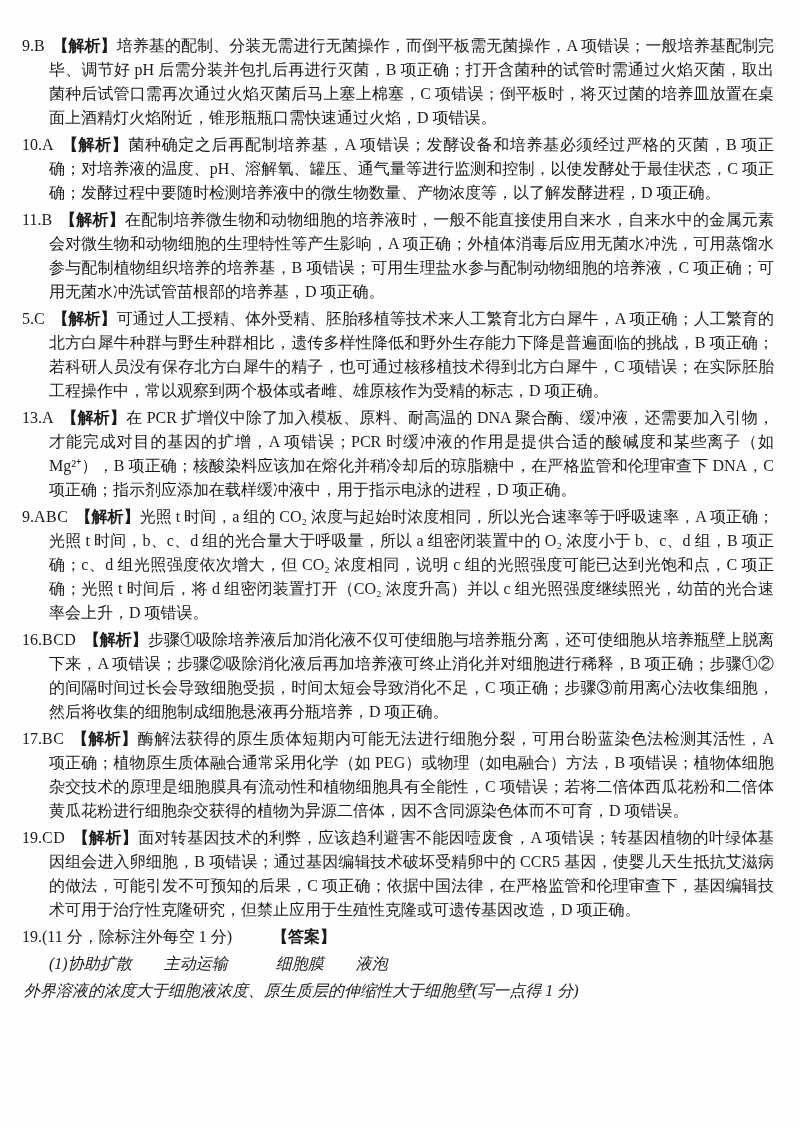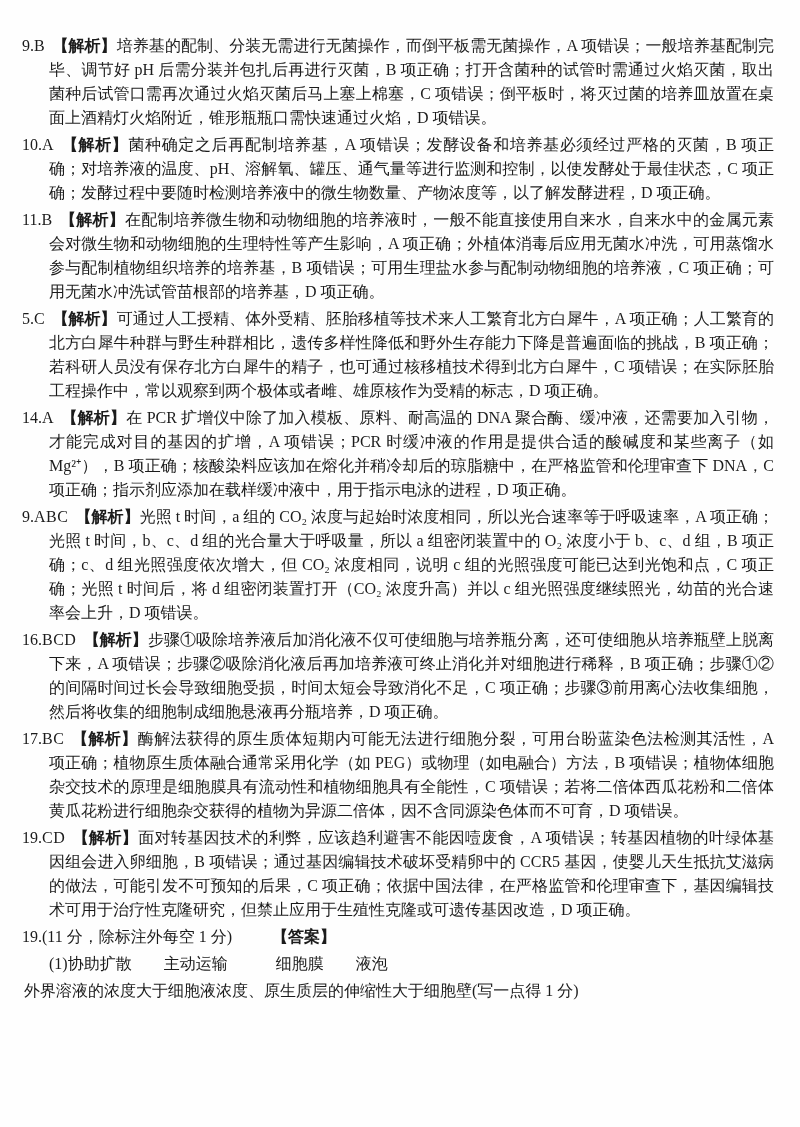--- a/index.html
+++ b/index.html
@@ -33,39 +33,40 @@
     margin-left: 0.45em;
   }
   b.tagplain {
     font-weight: bold;
     padding-left: 40px;
   }
   p.sub {
     margin: 0 0 3px 0;
     padding-left: 27px;
     text-align: justify;
+    font-style: italic;
   }
   p.sub.flush {
     padding-left: 2px;
   }
 </style>
 </head>
 <body>
 
 <div class="page">
 
   <p class="item"><span class="num">9.</span><span class="ans">B</span><b class="tag">【解析】</b><span class="txt">培养基的配制、分装无需进行无菌操作，而倒平板需无菌操作，A 项错误；一般培养基配制完毕、调节好 pH 后需分装并包扎后再进行灭菌，B 项正确；打开含菌种的试管时需通过火焰灭菌，取出菌种后试管口需再次通过火焰灭菌后马上塞上棉塞，C 项错误；倒平板时，将灭过菌的培养皿放置在桌面上酒精灯火焰附近，锥形瓶瓶口需快速通过火焰，D 项错误。</span></p>
 
   <p class="item"><span class="num">10.</span><span class="ans">A</span><b class="tag">【解析】</b><span class="txt">菌种确定之后再配制培养基，A 项错误；发酵设备和培养基必须经过严格的灭菌，B 项正确；对培养液的温度、pH、溶解氧、罐压、通气量等进行监测和控制，以使发酵处于最佳状态，C 项正确；发酵过程中要随时检测培养液中的微生物数量、产物浓度等，以了解发酵进程，D 项正确。</span></p>
 
   <p class="item"><span class="num">11.</span><span class="ans">B</span><b class="tag">【解析】</b><span class="txt">在配制培养微生物和动物细胞的培养液时，一般不能直接使用自来水，自来水中的金属元素会对微生物和动物细胞的生理特性等产生影响，A 项正确；外植体消毒后应用无菌水冲洗，可用蒸馏水参与配制植物组织培养的培养基，B 项错误；可用生理盐水参与配制动物细胞的培养液，C 项正确；可用无菌水冲洗试管苗根部的培养基，D 项正确。</span></p>
 
   <p class="item"><span class="num">5.</span><span class="ans">C</span><b class="tag">【解析】</b><span class="txt">可通过人工授精、体外受精、胚胎移植等技术来人工繁育北方白犀牛，A 项正确；人工繁育的北方白犀牛种群与野生种群相比，遗传多样性降低和野外生存能力下降是普遍面临的挑战，B 项正确；若科研人员没有保存北方白犀牛的精子，也可通过核移植技术得到北方白犀牛，C 项错误；在实际胚胎工程操作中，常以观察到两个极体或者雌、雄原核作为受精的标志，D 项正确。</span></p>
 
-  <p class="item"><span class="num">14.</span><span class="ans">A</span><b class="tag">【解析】</b><span class="txt">在 PCR 扩增仪中除了加入模板、原料、耐高温的 DNA 聚合酶、缓冲液，还需要加入引物，才能完成对目的基因的扩增，A 项错误；PCR 时缓冲液的作用是提供合适的酸碱度和某些离子（如 Mg²⁺），B 项正确；核酸染料应该加在熔化并稍冷却后的琼脂糖中，在严格监管和伦理审查下 DNA，C 项正确；指示剂应添加在载样缓冲液中，用于指示电泳的进程，D 项正确。</span></p>
+  <p class="item"><span class="num">13.</span><span class="ans">A</span><b class="tag">【解析】</b><span class="txt">在 PCR 扩增仪中除了加入模板、原料、耐高温的 DNA 聚合酶、缓冲液，还需要加入引物，才能完成对目的基因的扩增，A 项错误；PCR 时缓冲液的作用是提供合适的酸碱度和某些离子（如 Mg²⁺），B 项正确；核酸染料应该加在熔化并稍冷却后的琼脂糖中，在严格监管和伦理审查下 DNA，C 项正确；指示剂应添加在载样缓冲液中，用于指示电泳的进程，D 项正确。</span></p>
 
 
   <p class="item"><span class="num">9.</span><span class="ans">ABC</span><b class="tag">【解析】</b><span class="txt">光照 t 时间，a 组的 CO₂ 浓度与起始时浓度相同，所以光合速率等于呼吸速率，A 项正确；光照 t 时间，b、c、d 组的光合量大于呼吸量，所以 a 组密闭装置中的 O₂ 浓度小于 b、c、d 组，B 项正确；c、d 组光照强度依次增大，但 CO₂ 浓度相同，说明 c 组的光照强度可能已达到光饱和点，C 项正确；光照 t 时间后，将 d 组密闭装置打开（CO₂ 浓度升高）并以 c 组光照强度继续照光，幼苗的光合速率会上升，D 项错误。</span></p>
 
   <p class="item"><span class="num">16.</span><span class="ans">BCD</span><b class="tag">【解析】</b><span class="txt">步骤①吸除培养液后加消化液不仅可使细胞与培养瓶分离，还可使细胞从培养瓶壁上脱离下来，A 项错误；步骤②吸除消化液后再加培养液可终止消化并对细胞进行稀释，B 项正确；步骤①②的间隔时间过长会导致细胞受损，时间太短会导致消化不足，C 项正确；步骤③前用离心法收集细胞，然后将收集的细胞制成细胞悬液再分瓶培养，D 项正确。</span></p>
 
   <p class="item"><span class="num">17.</span><span class="ans">BC</span><b class="tag">【解析】</b><span class="txt">酶解法获得的原生质体短期内可能无法进行细胞分裂，可用台盼蓝染色法检测其活性，A 项正确；植物原生质体融合通常采用化学（如 PEG）或物理（如电融合）方法，B 项错误；植物体细胞杂交技术的原理是细胞膜具有流动性和植物细胞具有全能性，C 项错误；若将二倍体西瓜花粉和二倍体黄瓜花粉进行细胞杂交获得的植物为异源二倍体，因不含同源染色体而不可育，D 项错误。</span></p>
 
   <p class="item"><span class="num">19.</span><span class="ans">CD</span><b class="tag">【解析】</b><span class="txt">面对转基因技术的利弊，应该趋利避害不能因噎废食，A 项错误；转基因植物的叶绿体基因组会进入卵细胞，B 项错误；通过基因编辑技术破坏受精卵中的 CCR5 基因，使婴儿天生抵抗艾滋病的做法，可能引发不可预知的后果，C 项正确；依据中国法律，在严格监管和伦理审查下，基因编辑技术可用于治疗性克隆研究，但禁止应用于生殖性克隆或可遗传基因改造，D 项正确。</span></p>
 

